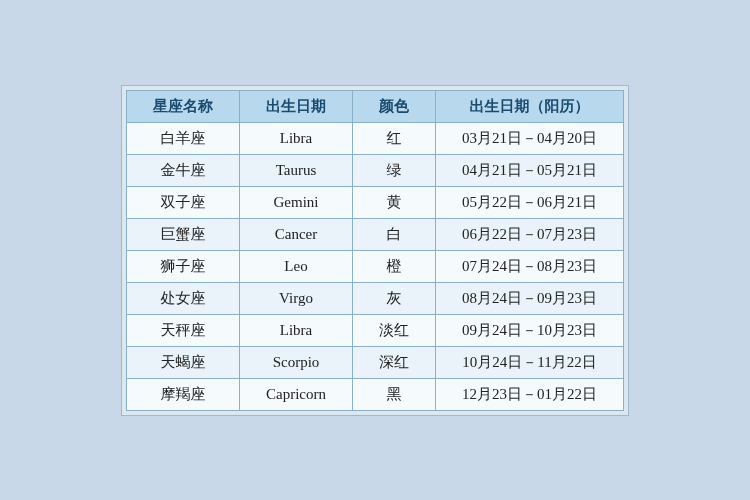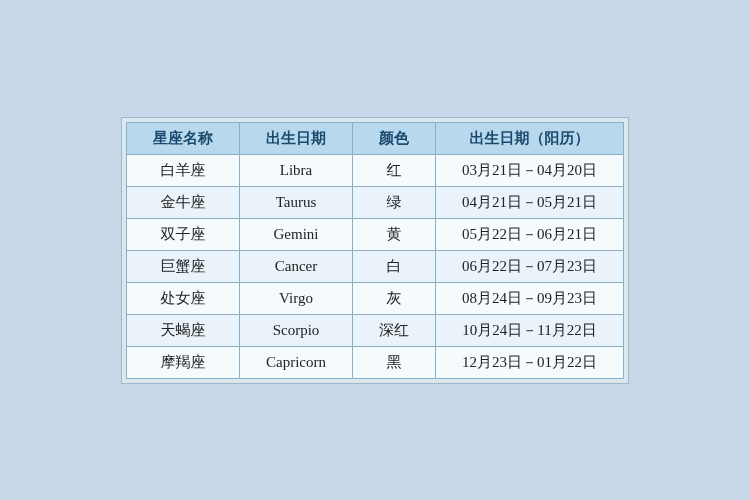--- a/index.html
+++ b/index.html
@@ -87,24 +87,36 @@
           <td>黄</td>
           <td>05月22日－06月21日</td>
         </tr>
         <tr>
           <td>巨蟹座</td>
           <td>Cancer</td>
           <td>白</td>
           <td>06月22日－07月23日</td>
         </tr>
         <tr>
+          <td>狮子座</td>
+          <td>Leo</td>
+          <td>橙</td>
+          <td>07月24日－08月23日</td>
+        </tr>
+        <tr>
           <td>处女座</td>
           <td>Virgo</td>
           <td>灰</td>
           <td>08月24日－09月23日</td>
+        </tr>
+        <tr>
+          <td>天秤座</td>
+          <td>Libra</td>
+          <td>淡红</td>
+          <td>09月24日－10月23日</td>
         </tr>
         <tr>
           <td>天蝎座</td>
           <td>Scorpio</td>
           <td>深红</td>
           <td>10月24日－11月22日</td>
         </tr>
         <tr>
           <td>摩羯座</td>
           <td>Capricorn</td>

